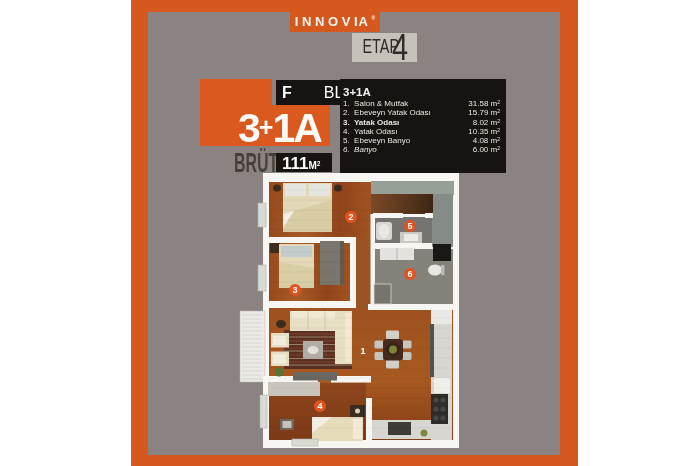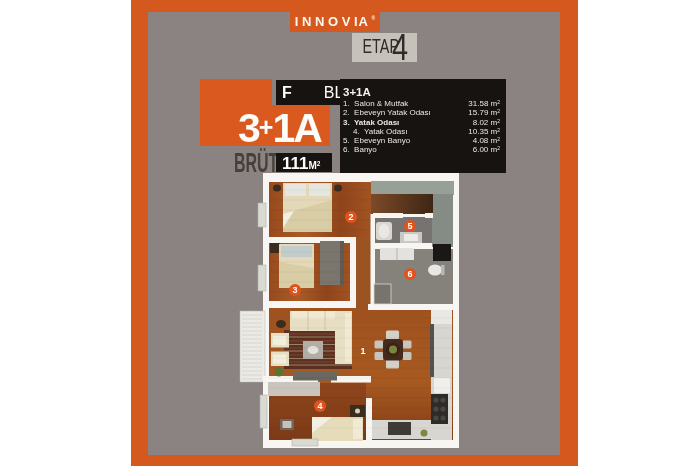--- a/index.html
+++ b/index.html
@@ -41,29 +41,29 @@
     </div>
     <div style="clear:both;">
       <span style="float:left;">2.&nbsp; Ebeveyn Yatak Odası</span>
       <span style="float:right;">15.79 m<span style="font-size:5px;vertical-align:2px;line-height:0;">2</span></span>
     </div>
     <div style="clear:both;">
       <span style="float:left;font-weight:bold;">3.&nbsp; Yatak Odası</span>
       <span style="float:right;">8.02 m<span style="font-size:5px;vertical-align:2px;line-height:0;">2</span></span>
     </div>
     <div style="clear:both;">
-      <span style="float:left;margin-left:10px;">4.&nbsp; Yatak Odası</span>
+      <span style="float:left;">4.&nbsp; Yatak Odası</span>
       <span style="float:right;">10.35 m<span style="font-size:5px;vertical-align:2px;line-height:0;">2</span></span>
     </div>
     <div style="clear:both;">
       <span style="float:left;">5.&nbsp; Ebeveyn Banyo</span>
       <span style="float:right;">4.08 m<span style="font-size:5px;vertical-align:2px;line-height:0;">2</span></span>
     </div>
     <div style="clear:both;">
-      <span style="float:left;">6.&nbsp; Banyo</span>
+      <span style="float:left;font-style:italic;">6.&nbsp; Banyo</span>
       <span style="float:right;">6.00 m<span style="font-size:5px;vertical-align:2px;line-height:0;">2</span></span>
     </div>
 </div>
 
 <div class="abs" style="left:200px;top:79px;width:72px;height:67px;background:#d9591e;"></div>
 
 <div class="abs" style="left:200px;top:105px;width:130px;height:41px;background:#d9591e;"></div>
 
 <div class="abs" style="left:238px;top:106.5px;width:95px;height:40px;color:#fdfcf8;font-size:41px;font-weight:bold;line-height:40px;letter-spacing:-2px;">3<span style="font-size:25px;vertical-align:6px;letter-spacing:-1px;">+</span>1A</div>
 

